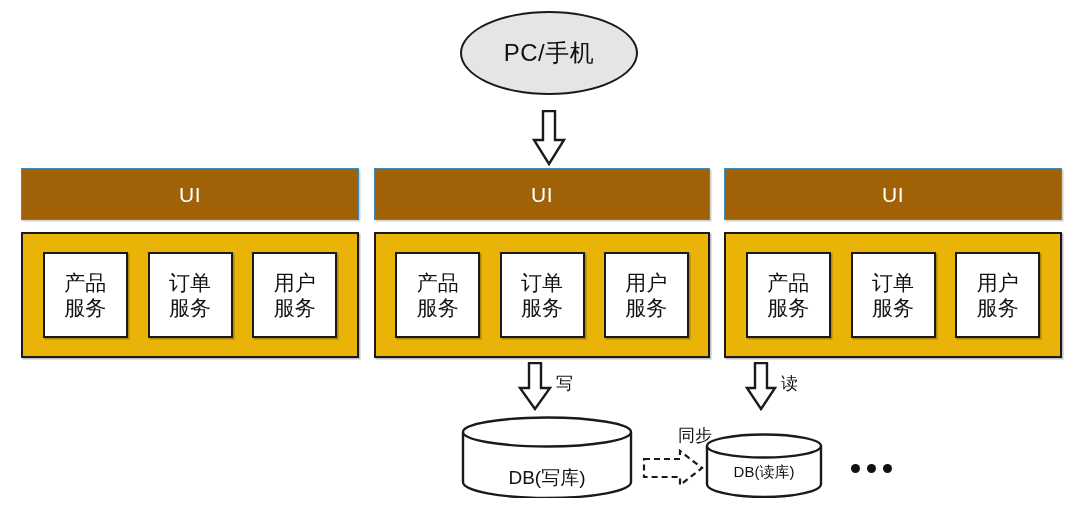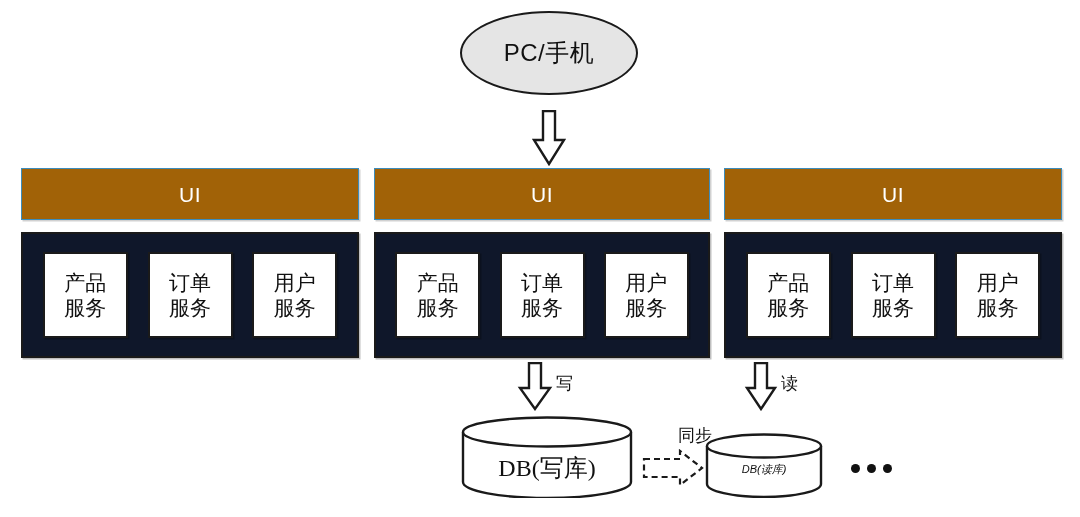--- a/index.html
+++ b/index.html
@@ -58,21 +58,21 @@
     color: #ffffff;
     font-size: 21px;
     letter-spacing: 0.5px;
     line-height: 1;
   }
 
   
   .svc-box {
     height: 126px;
     border: 2.5px solid #1a1a1a;
-    background: #0f172a;
+    background: #eab308;
     box-sizing: border-box;
     display: flex;
     align-items: center;
     justify-content: space-evenly;
     box-shadow: 1.5px 1.5px 0 rgba(0,0,0,0.25);
   }
   .svc {
     width: 85px;
     height: 86px;
     border: 2.5px solid #1a1a1a;
@@ -205,34 +205,34 @@
   <svg class="abs blockarrow" style="left:744px; top:362px;" width="34" height="49" viewBox="0 0 34 49">
     <polygon points="11,1 23,1 23,26 31,26 17,47 3,26 11,26" fill="#ffffff" stroke="#1a1a1a" stroke-width="2.4" stroke-linejoin="miter"></polygon>
   </svg>
   <div class="abs arrow-label" style="left:781px; top:375px;">读</div>
 
   <div class="abs" style="left:461px; top:416px; width:172px; height:82px;">
     <svg width="172" height="82" viewBox="0 0 172 82">
       <path d="M2,16 L2,66 A84,16 0 0 0 170,66 L170,16" fill="#ffffff" stroke="#1a1a1a" stroke-width="2.4"></path>
       <ellipse cx="86" cy="16" rx="84" ry="14.5" fill="#ffffff" stroke="#1a1a1a" stroke-width="2.4"></ellipse>
     </svg>
-    <div class="cyl-label" style="top:40px; font-size:24px;font-family:Liberation Serif, serif;">DB(写库)</div>
+    <div class="cyl-label" style="top:52px; font-size:19px;">DB(写库)</div>
   </div>
 
   <div class="abs sync-label" style="left:678px; top:427px;">同步</div>
   <svg class="abs blockarrow" style="left:642px; top:448px;" width="62" height="40" viewBox="0 0 62 40">
     <polygon points="2,11 38,11 38,3 60,20 38,37 38,29 2,29" fill="none" stroke="#1a1a1a" stroke-width="2.2" stroke-dasharray="6,4" stroke-linejoin="miter"></polygon>
   </svg>
 
   <div class="abs" style="left:705px; top:433px; width:118px; height:65px;">
     <svg width="118" height="65" viewBox="0 0 118 65">
       <path d="M2,13 L2,51 A57,13 0 0 0 116,51 L116,13" fill="#ffffff" stroke="#1a1a1a" stroke-width="2.4"></path>
       <ellipse cx="59" cy="13" rx="57" ry="11.5" fill="#ffffff" stroke="#1a1a1a" stroke-width="2.4"></ellipse>
     </svg>
-    <div class="cyl-label" style="top:31px; font-size:11px;font-style:italic;">DB(读库)</div>
+    <div class="cyl-label" style="top:31px; font-size:15px;">DB(读库)</div>
   </div>
 
   <div class="abs dots" style="left:851px; top:464px;">
     <i></i>
     <i></i>
     <i></i>
   </div>
 
 </div>
 

